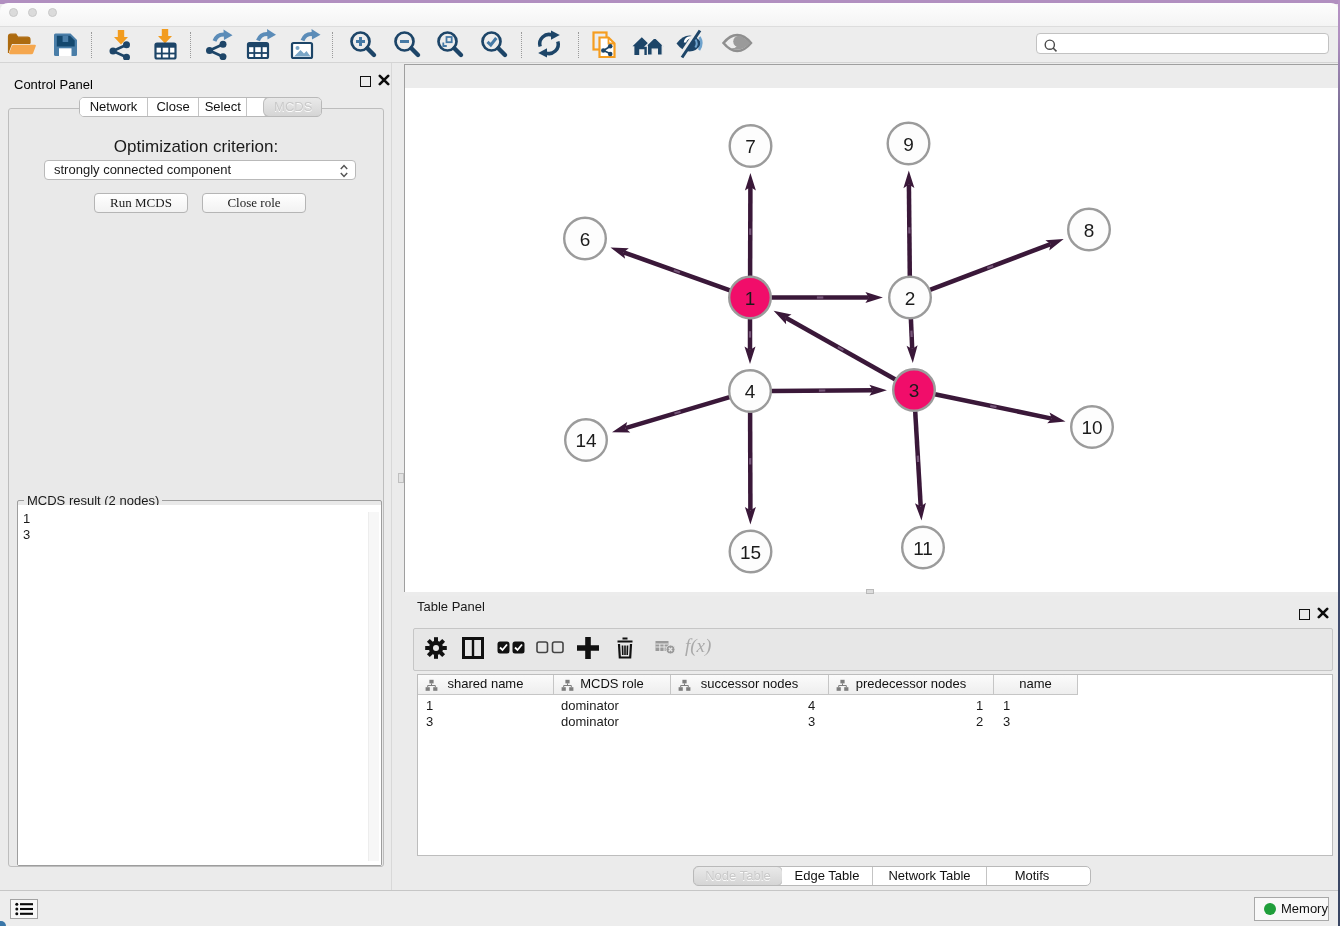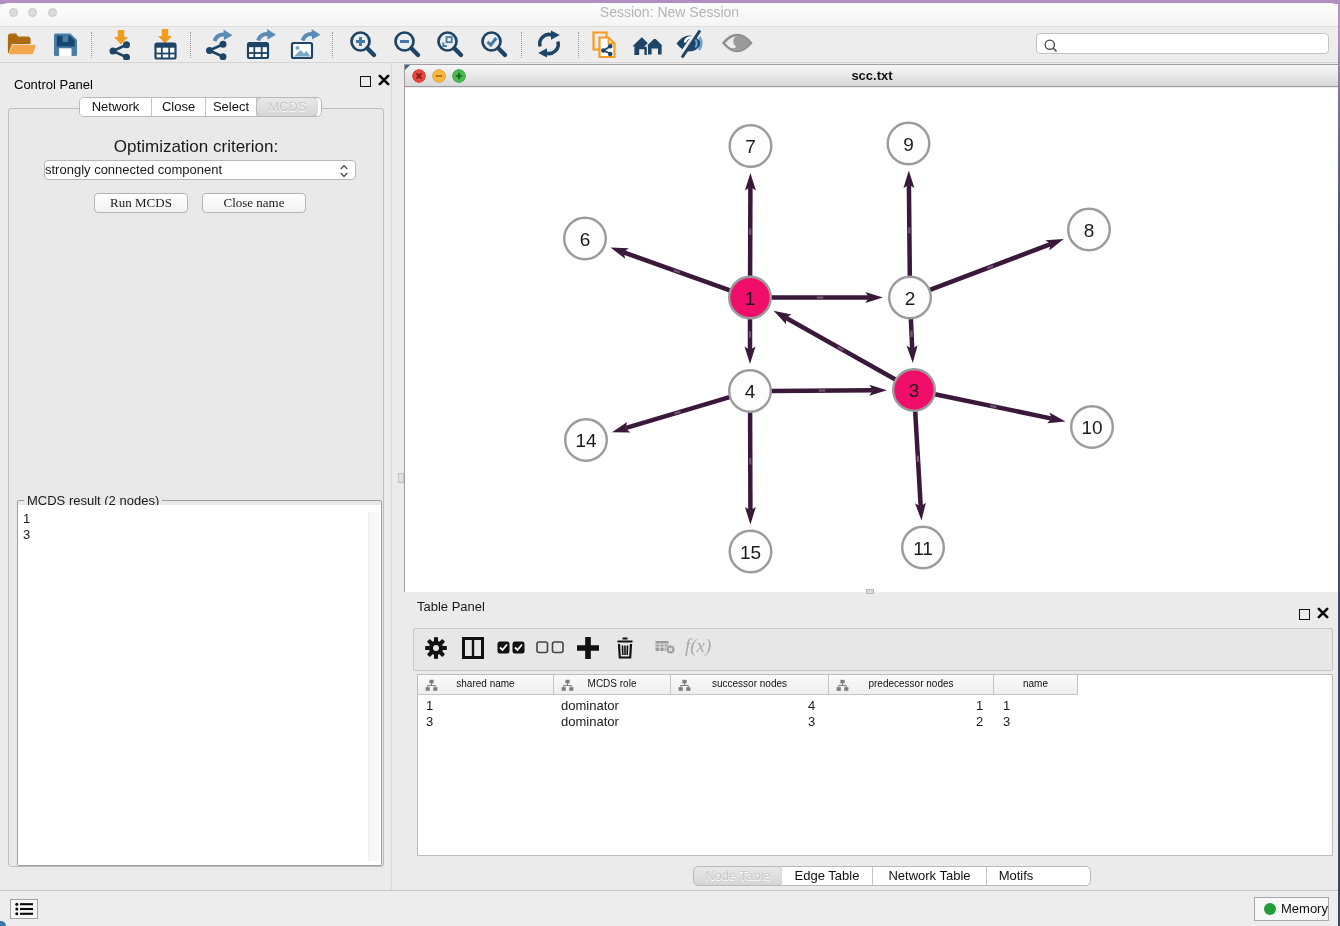--- a/index.html
+++ b/index.html
@@ -16,25 +16,25 @@
 #searchbox { left:1036px; top:33px; width:293px; height:21px; background:#fff; border:1px solid #c2c2c2; border-radius:4px; }
 #searchbox svg { position:absolute; left:6px; top:3.5px; }
 
 
 #leftpanel { left:0; top:63px; width:392px; height:827px; background:#ebebeb; border-right:1px solid #d8d8d8; }
 #cp-title { left:14px; top:77px; font-size:13px; color:#000000; }
 .float-ic { width:11px; height:11px; border:1.6px solid #111; display:inline-block; }
 #cp-tabbox { left:8px; top:108px; width:376px; height:759px; border:1px solid #bdbdbd; background:#e9e9e9; border-radius:3px; }
 .tabstrip { position:absolute; display:flex; height:20px; border:1px solid #b9b9b9; border-radius:5px; overflow:hidden; background:#fff; }
 .tabstrip .seg { font-size:13px; color:#111; text-align:center; line-height:18px; border-right:1px solid #c4c4c4; background:#fff; }
-.tabstrip .seg:last-child { border-right:none; }
+.tabstrip .seg:last-child { border-right:none;margin-left:16px; }
 .tabstrip .sel { background:linear-gradient(#e9e9e9,#d5d5d5); color:#c9c9c9; text-shadow:0 1px 0 #fdfdfd; border-radius:6px; border:1px solid #bdbdbd; margin:-1px; }
 #cp-tabs { left:79px; top:97px; width:243px; }
 #optlabel { left:0; top:137px; width:392px; text-align:center; font-size:17px; color:#1a1a1a; }
-#optselect { left:44px; top:160px; width:312px; height:20px; background:#fff; border:1px solid #b9b9b9; border-radius:4px; font-size:13px; color:#1a1a1a; line-height:18px; }
+#optselect { left:44px; top:160px; width:312px; height:20px; background:#fff; border:1px solid #b9b9b9; border-radius:4px; font-size:13px; color:#1a1a1a; line-height:18px; padding-left:9px; }
 #optselect .arrows { position:absolute; right:5px; top:1px; }
 .btn { position:absolute; height:20px; background:linear-gradient(#ffffff,#f2f2f2); border:1px solid #b5b5b5; border-radius:4px; font-size:13px; color:#1a1a1a; text-align:center; line-height:18px;font-family:Liberation Serif, serif; }
 #btn-run { left:94px; top:193px; width:94px; }
 #btn-close { left:202px; top:193px; width:104px; }
 #fieldset { left:17px; top:500px; width:365px; height:366px; border:1px solid #9d9d9d; border-radius:2px;text-align:right; }
 #fieldset legend.lg { position:absolute; left:6px; top:-8px; background:#e9e9e9; padding:0 3px; font-size:13px; color:#1a1a1a; }
 #fs-inner { position:absolute; left:0px; top:4px; width:363px; height:360px; background:#fff; }
 #fs-text { position:absolute; left:5px; top:6px; font-size:13px; line-height:16px; color:#1a1a1a; }
 #fs-scroll { position:absolute; right:2px; top:7px; width:11px; height:349px; background:#f7f7f7; border-left:1px solid #ededed; }
 
@@ -49,37 +49,36 @@
 #net-title { width:100%; text-align:center; font-size:13px; font-weight:bold; color:#111; line-height:22px; }
 .mac { position:absolute; top:4px; width:14px; height:14px; border-radius:50%; text-align:center; }
 #net-canvas { position:absolute; left:0; top:23px; width:934px; height:504px; background:#ffffff; }
 
 
 #tablepanel { left:404px; top:596px; width:936px; height:298px; background:#ebebeb; }
 #tp-title { left:417px; top:599px; font-size:13px; color:#1a1a1a; }
 #tp-toolbar { left:413px; top:628px; width:920px; height:43px; background:#e7e7e7; border:1px solid #c6c6c6; border-radius:2px; }
 #tp-table { left:417px; top:674px; width:916px; height:182px; background:#fff; border:1px solid #bdbdbd; }
 #tp-header { position:absolute; left:0; top:0; height:20px; display:flex; }
-#tp-header .hc { position:relative; height:20px; border-right:1px solid #c6c6c6; border-bottom:1px solid #c6c6c6; background:linear-gradient(#fbfbfb,#eeeeee); font-size:10px; color:#111; text-align:center; line-height:18px; }
+#tp-header .hc { position:relative; height:20px; border-right:1px solid #c6c6c6; border-bottom:1px solid #c6c6c6; background:linear-gradient(#fbfbfb,#eeeeee); font-size:13px; color:#111; text-align:center; line-height:18px; }
 .rowtxt { position:absolute; font-size:13px; color:#1a1a1a; }
 #tp-tabs { left:693px; top:866px; width:398px; }
 
 
 #statusbar { left:0; top:890px; width:1338px; height:36px; background:#ededed; border-top:1px solid #c6c6c6; }
 #listbtn { left:10px; top:899px; width:28px; height:20px; background:#f8f8f8; border:1px solid #a3a3a3; }
 #membtn { left:1254px; top:897px; width:75px; height:24px; background:#f8f8f8; border:1px solid #a8a8a8; font-size:13px; color:#111; text-align:left; padding-left:9px; line-height:22px; }
 </style>
 </head>
 <body>
 <div id="purpletop" class="abs"></div>
 <div id="titlebar" class="abs">
   <div class="tl" style="left:9px;"></div>
   <div class="tl" style="left:28px;"></div>
   <div class="tl" style="left:48px;"></div>
-  <div id="wintitle">Session: New Session</div>
 </div>
 <div id="toolbar" class="abs"></div>
 <div id="toolbar-icons">
     <div class="tsep abs" style="left:91px;"></div>
     <div class="tsep abs" style="left:190px;"></div>
     <div class="tsep abs" style="left:332px;"></div>
     <div class="tsep abs" style="left:521px;"></div>
     <div class="tsep abs" style="left:578px;"></div>
 <svg class="abs" style="left:6px;top:29px;" width="30" height="30" viewBox="0 0 30 30">
       <path d="M2.5 24 L2.5 7.5 Q2.5 5.2 4.8 5.2 L9.8 5.2 L11.8 8.2 L21.5 8.2 Q24 8.2 24 10.7 L24 15 L6 15 Z" fill="#ad6b10"></path>
@@ -224,49 +223,33 @@
     <div class="seg sel" style="width:62px;">MCDS</div>
 </div>
 <div id="optlabel" class="abs">Optimization criterion:</div>
 <div id="optselect" class="abs">strongly connected component
   <span class="arrows"><svg width="12" height="18" viewBox="0 0 12 18">
         <path d="M2.8 7 L6 3.5 L9.2 7" fill="none" stroke="#555" stroke-width="1.5"></path>
         <path d="M2.8 11 L6 14.5 L9.2 11" fill="none" stroke="#555" stroke-width="1.5"></path>
       </svg></span>
 </div>
 <div id="btn-run" class="btn">Run MCDS</div>
-<div id="btn-close" class="btn">Close name</div>
+<div id="btn-close" class="btn">Close role</div>
 <div id="fieldset" class="abs">
   <legend class="lg">MCDS result (2 nodes)</legend>
   <div id="fs-inner">
     <div id="fs-text">1<br>3</div>
     <div id="fs-scroll"></div>
   </div>
 </div>
 
 <div id="vsplit" class="abs"></div>
 <div id="vsplit-h" class="abs"></div>
 
 <div id="netframe" class="abs">
-  <div id="net-titlebar">
-    <div style="position:absolute;left:0;top:0;width:0;height:0;border-left:5px solid #3465a4;border-bottom:5px solid transparent;"></div>
-    <svg class="mac" style="left:7px;" width="14" height="14" viewBox="0 0 14 14">
-        <circle cx="7" cy="7" r="6.5" fill="#e8463c" stroke="#c93a31" stroke-width="0.8"></circle>
-        <path d="M4.4 4.4 L9.6 9.6 M9.6 4.4 L4.4 9.6" stroke="#7e1a12" stroke-width="1.7"></path>
-      </svg>
-    <svg class="mac" style="left:27px;" width="14" height="14" viewBox="0 0 14 14">
-        <circle cx="7" cy="7" r="6.5" fill="#f6b73e" stroke="#d89b33" stroke-width="0.8"></circle>
-        <path d="M3.8 7 L10.2 7" stroke="#9a6a06" stroke-width="1.7"></path>
-      </svg>
-    <svg class="mac" style="left:47px;" width="14" height="14" viewBox="0 0 14 14">
-        <circle cx="7" cy="7" r="6.5" fill="#47ba50" stroke="#36963c" stroke-width="0.8"></circle>
-        <path d="M3.8 7 L10.2 7 M7 3.8 L7 10.2" stroke="#14601c" stroke-width="1.7"></path>
-      </svg>
-    <div id="net-title">scc.txt</div>
-  </div>
   <div id="net-canvas"></div>
 </div>
 <div id="graph">
     <svg class="abs" style="left:405px;top:87px;" width="934" height="501" viewBox="405 87 934 501">
 <line x1="750.1" y1="276.2" x2="750.4" y2="187.1" stroke="#3a1839" stroke-width="4.5"></line>
 <polygon points="750.4,173.1 755.9,190.6 750.4,187.1 744.9,190.6" fill="#3a1839"></polygon>
 <polygon points="751.3,234.9 751.3,228.5 749.1,228.4 749.1,234.8" fill="#77577a"></polygon>
 <line x1="729.9" y1="290.3" x2="623.7" y2="252.3" stroke="#3a1839" stroke-width="4.5"></line>
 <polygon points="610.5,247.6 628.8,248.3 623.7,252.3 625.1,258.7" fill="#3a1839"></polygon>
 <polygon points="680.2,271.4 674.2,269.2 673.4,271.3 679.5,273.4" fill="#77577a"></polygon>

